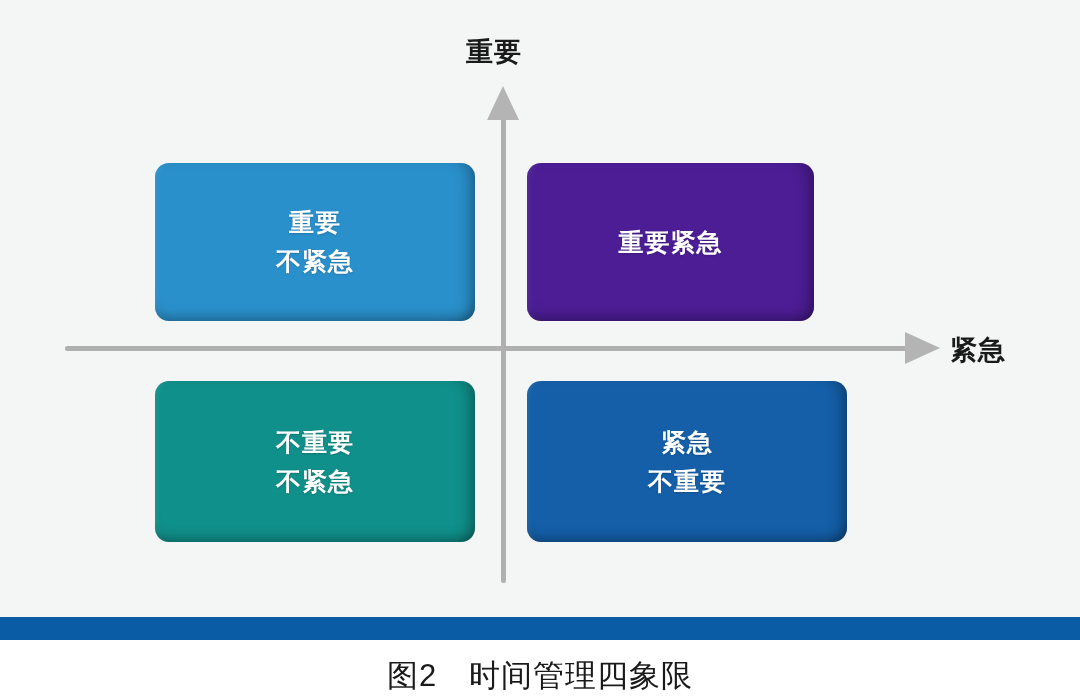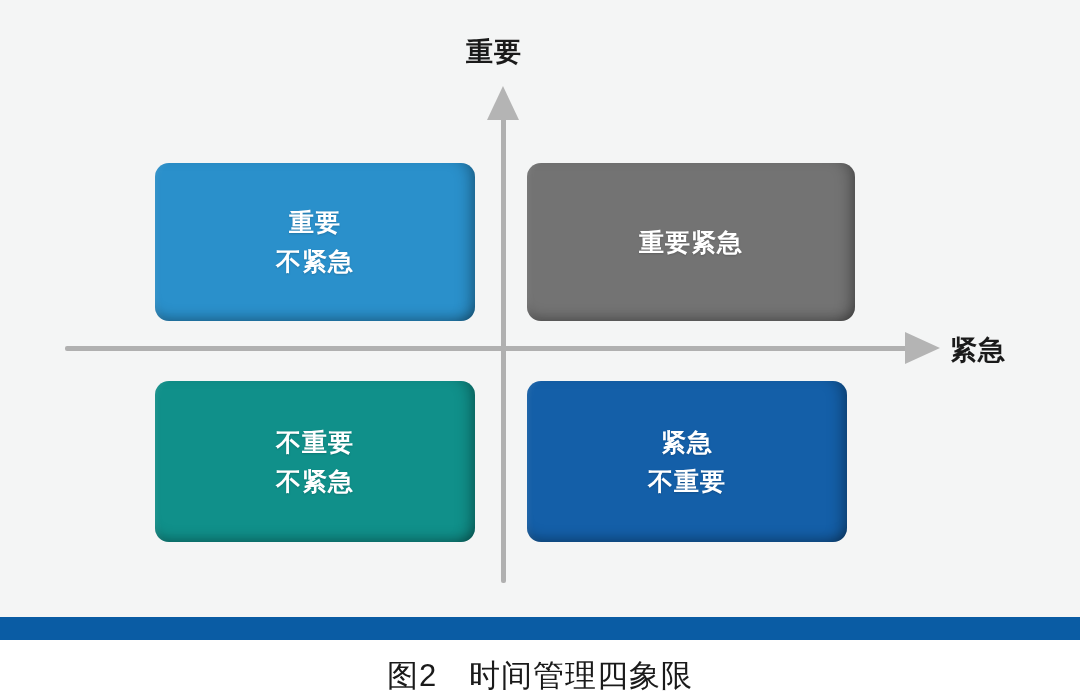--- a/index.html
+++ b/index.html
@@ -129,23 +129,23 @@
   #quad-tl {
     left: 155px;
     top: 163px;
     width: 320px;
     height: 158px;
     background: #2a90cb;
   }
   #quad-tr {
     left: 527px;
     top: 163px;
-    width: 328px;
+    width: 287px;
     height: 158px;
-    background: #737373;
+    background: #4c1d95;
   }
   #quad-bl {
     left: 155px;
     top: 381px;
     width: 320px;
     height: 161px;
     background: #10908a;
   }
   #quad-br {
     left: 527px;

